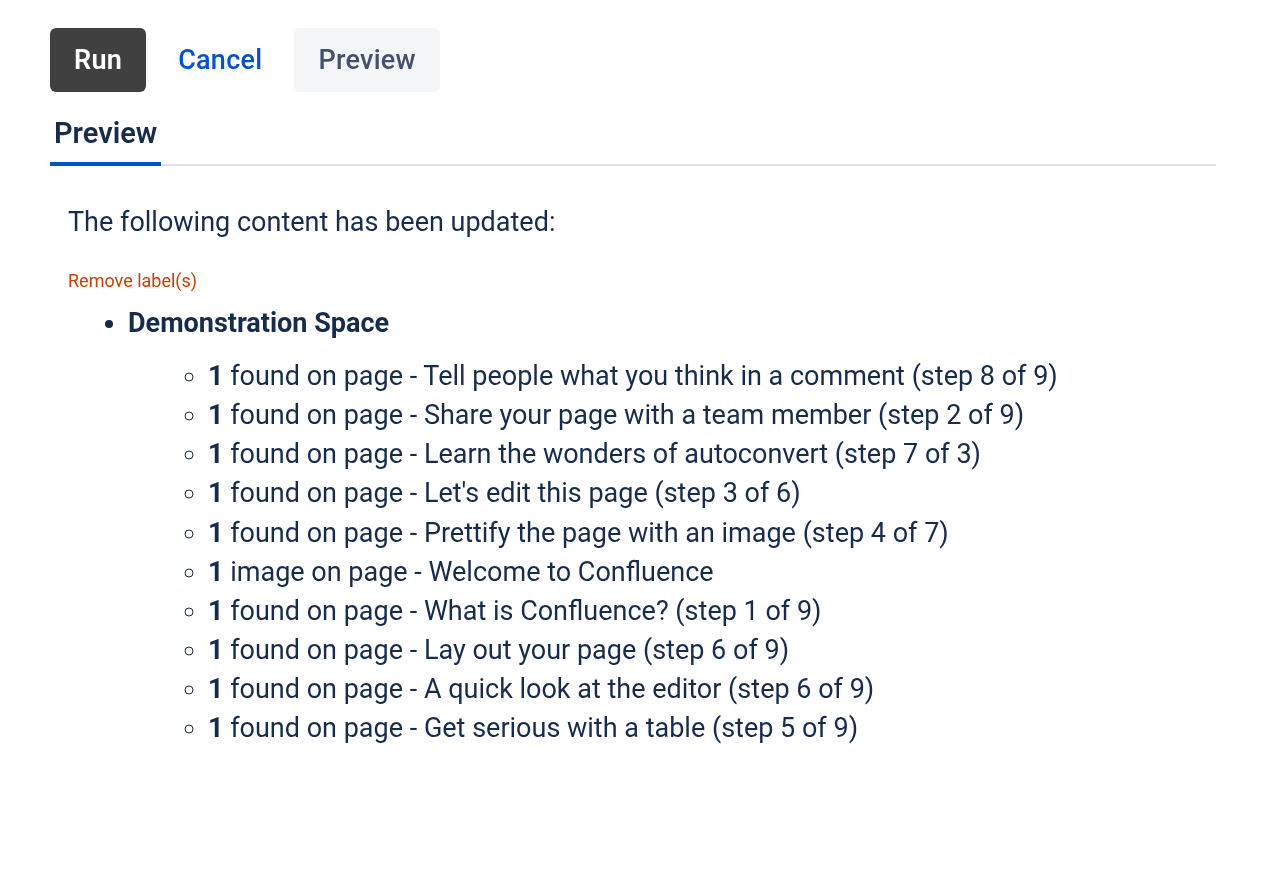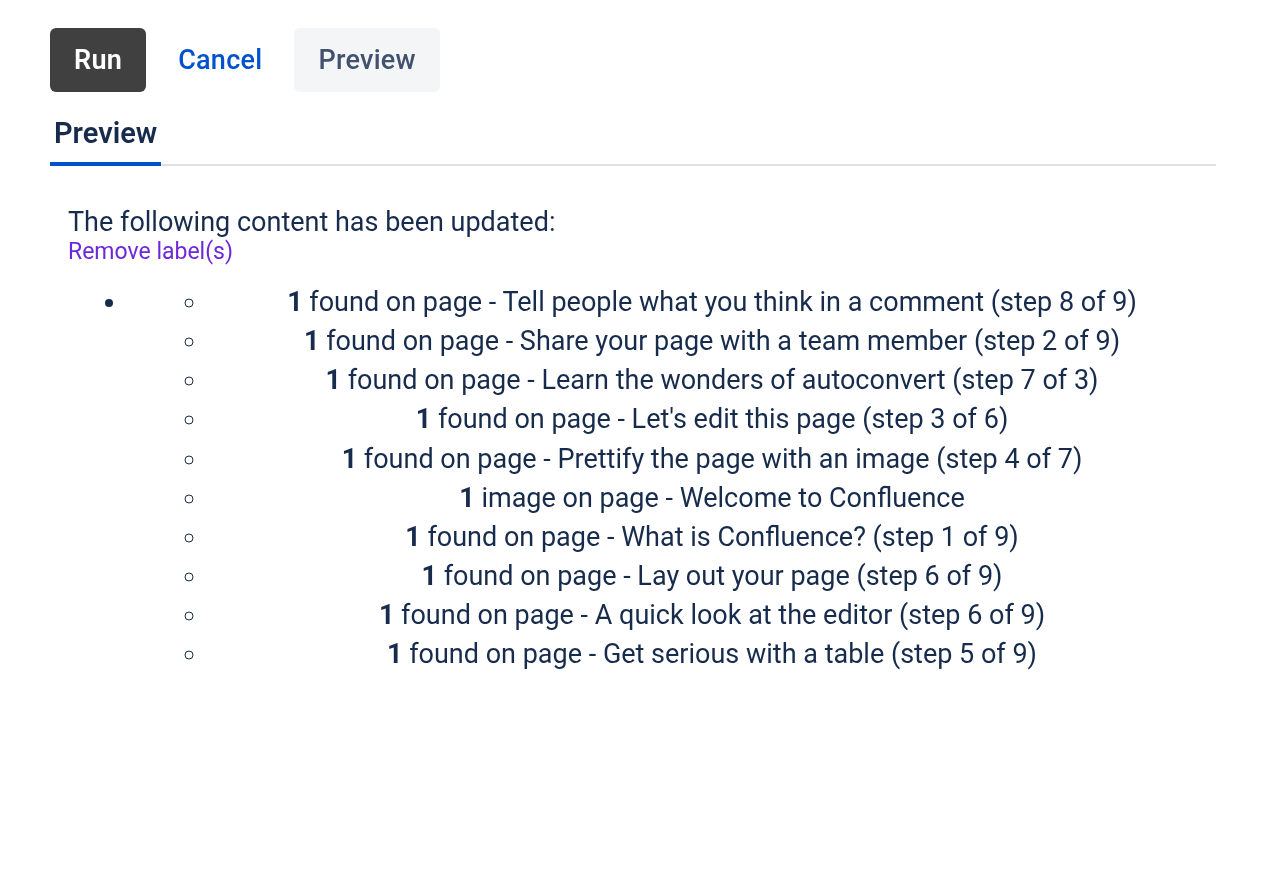--- a/index.html
+++ b/index.html
@@ -67,26 +67,27 @@
       right: 0;
       bottom: -2px;
       height: 4px;
       background: #0052CC;
     }
     .result-body {
       padding-left: 18px;
     }
     .intro {
       font-size: 27px;
+      margin-bottom: 32px;
       color: #172B4D;
     }
     .subintro {
-      font-size: 23px;
+      font-size: 18px;
       margin-bottom: 16px;
-      color: #6d28d9;
+      color: #c2410c;
     }
     ul.space-list {
       list-style: disc;
       padding-left: 60px;
     }
     ul.space-list > li {
       font-size: 27px;
       margin-bottom: 12px;
     }
     ul.space-list > li .space-name {
@@ -96,21 +97,20 @@
     ul.pages {
       list-style: circle;
       padding-left: 80px;
       margin-top: 18px;
     }
     ul.pages > li {
       font-size: 27px;
       font-weight: 400;
       color: #172B4D;
       line-height: 1.45;
-      text-align: center;
     }
     ul.pages > li .count {
       font-weight: 700;
     }
   </style>
 </head>
 <body>
 
 <div class="toolbar">
   <button class="btn btn-primary">Run</button>
@@ -120,21 +120,21 @@
 
 <div class="tabs">
   <span class="tab active">Preview</span>
 </div>
 
 <div class="result-body">
   <p class="intro">The following content has been updated:</p>
   <p class="subintro">Remove label(s)</p>
 
   <ul class="space-list" id="space-list">
-      <li><ul class="pages">
+      <li><span class="space-name">Demonstration Space</span><ul class="pages">
           <li><span class="count">1</span><span> found on page - Tell people what you think in a comment (step 8 of 9)</span></li>
           <li><span class="count">1</span><span> found on page - Share your page with a team member (step 2 of 9)</span></li>
           <li><span class="count">1</span><span> found on page - Learn the wonders of autoconvert (step 7 of 3)</span></li>
           <li><span class="count">1</span><span> found on page - Let's edit this page (step 3 of 6)</span></li>
           <li><span class="count">1</span><span> found on page - Prettify the page with an image (step 4 of 7)</span></li>
           <li><span class="count">1</span><span> image on page - Welcome to Confluence</span></li>
           <li><span class="count">1</span><span> found on page - What is Confluence? (step 1 of 9)</span></li>
           <li><span class="count">1</span><span> found on page - Lay out your page (step 6 of 9)</span></li>
           <li><span class="count">1</span><span> found on page - A quick look at the editor (step 6 of 9)</span></li>
           <li><span class="count">1</span><span> found on page - Get serious with a table (step 5 of 9)</span></li>

